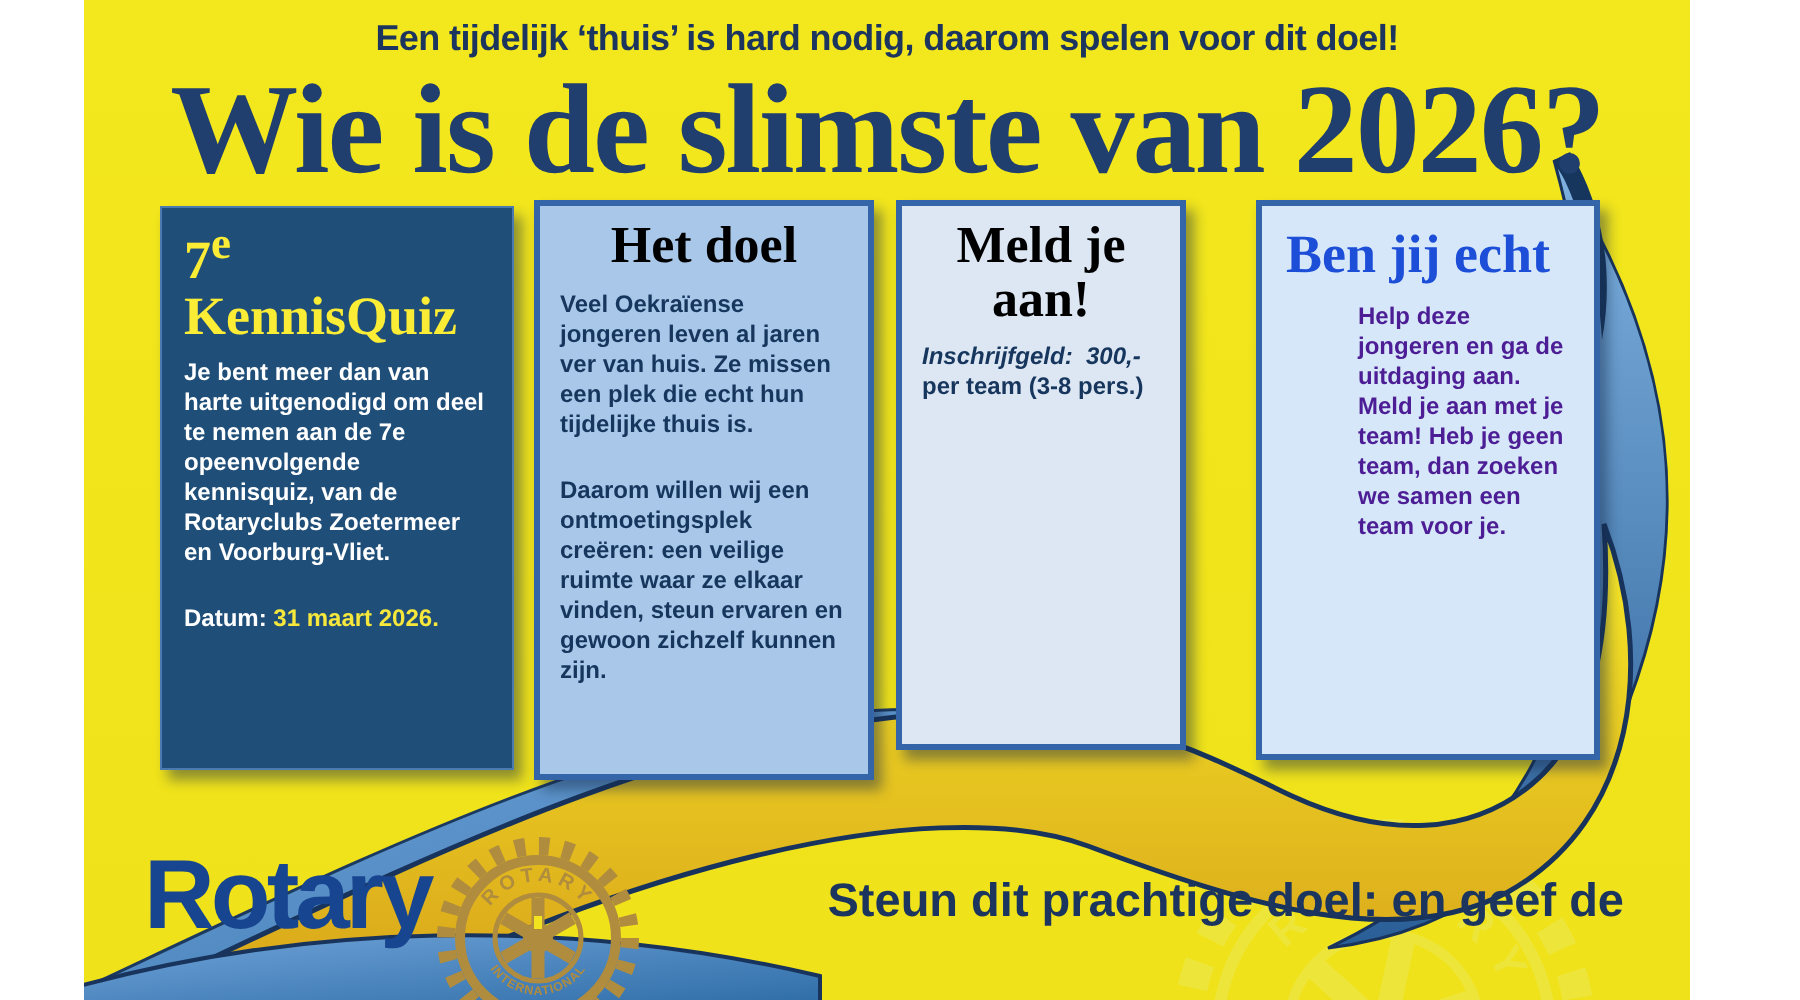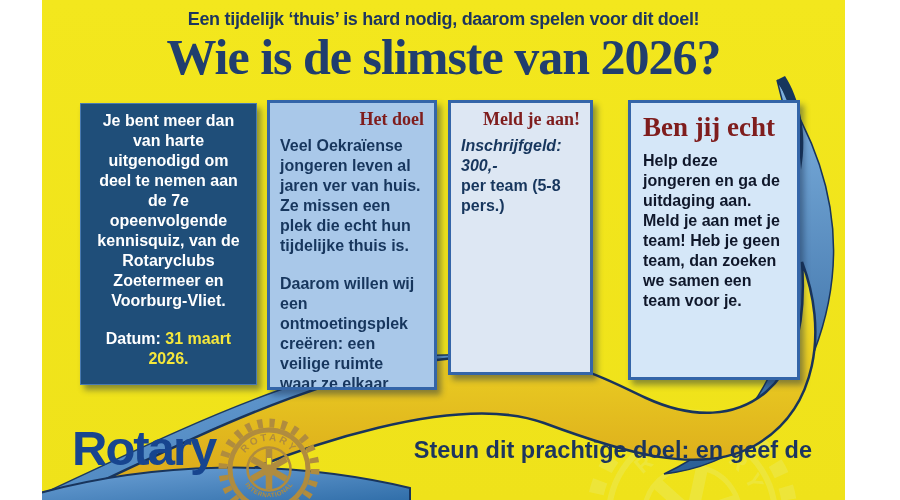--- a/index.html
+++ b/index.html
@@ -14,45 +14,45 @@
   }
   .bgart { position:absolute; left:0; top:0; width:803px; height:500px; }
 
   .tagline {
     position:absolute; top:9px; left:0; width:100%; text-align:center;
     font-size:18px; font-weight:bold; color:#1C355F; letter-spacing:-0.3px;
   }
   .headline {
     position:absolute; top:28px; left:0; width:100%; text-align:center;
     font-family:"Liberation Serif", serif; font-weight:bold;
-    font-size:50px; color:#203E6E; letter-spacing:-1px;
+    font-size:64px; color:#203E6E; letter-spacing:-1px;
   }
 
   .card { position:absolute; box-sizing:border-box; overflow:hidden;
           box-shadow:4px 5px 6px rgba(20,40,70,.45); }
   .card1 { left:38px;  top:103px; width:177px; height:282px;
            background:#1F4E79; border:1.5px solid #4a7ab0; padding:7px 11px; }
   .card2 { left:225px; top:100px; width:170px; height:290px;
            background:#A9C8E9; border:3px solid #3465A8; padding:5px 10px; }
   .card3 { left:406px; top:100px; width:145px; height:275px;
            background:#DDE7F3; border:3px solid #3465A8; padding:5px 10px; }
   .card4 { left:586px; top:100px; width:172px; height:280px;
            background:#D5E7F8; border:3px solid #3465A8; padding:7px 12px; }
 
   .title-serif { font-family:"Liberation Serif", serif; font-weight:bold; line-height:1.02; }
   .t-kennis { font-size:27px; color:#FBEC35; margin:0 0 7px; }
-  .t-purple { font-size:18px; color:#7f1d1d; text-align:right; margin:2px 0 8px; }
-  .t-purple-left { font-size:27px; color:#7f1d1d; text-align:left; margin:2px 0 9px; line-height:1.12; }
+  .t-purple { font-size:26px; color:#000000; text-align:center; margin:2px 0 8px; }
+  .t-purple-left { font-size:27px; color:#1d4ed8; text-align:left; margin:2px 0 9px; line-height:1.12; }
 
-  .body { font-size:16px; font-weight:bold; line-height:1.25; }
+  .body { font-size:12px; font-weight:bold; line-height:1.25; }
   .body p { margin:0 0 18px; }
   .body p:last-child { margin-bottom:0; }
-  .w { color:#ffffff;text-align:center; }
+  .w { color:#ffffff; }
   .nv { color:#17365D; }
-  .bk { color:#0f172a; }
+  .bk { color:#4c1d95;margin-left:36px; }
   .tight p { margin:0; }
   .hl-yellow { color:#F5E73B; }
   .pre { white-space:pre-wrap;font-style:italic; }
 
   .wordmark {
     position:absolute; left:30px; top:420px; font-size:49px; font-weight:bold;
     color:#17458F; letter-spacing:-2px;
   }
   .wheel { position:absolute; left:176px; top:418px; }
   .cta {
@@ -110,20 +110,21 @@
 
       <path fill="url(#gGold)" stroke="#18345C" stroke-width="2.5" d="M 20 500 C 168 430, 300 362, 438 356 C 516 353, 558 376, 604 398 C 652 420, 694 417, 724 392 C 754 367, 764 320, 760 262 C 786 330, 776 410, 712 446 C 656 476, 580 452, 502 423 C 420 393, 262 440, 142 500 Z"></path>
 
       <path fill="url(#gBlue2)" stroke="#18345C" stroke-width="2" d="M -6 494 C 110 462, 240 458, 368 488 L 368 502 L -6 502 Z"></path>
     </svg>
 
     <div class="tagline">Een tijdelijk ‘thuis’ is hard nodig, daarom spelen voor dit doel!</div>
     <div class="headline">Wie is de slimste van 2026?</div>
 
     <div class="card card1">
+      <div class="title-serif t-kennis"><span>7</span><sup>e</sup><span> KennisQuiz</span></div>
       <div class="body w">
         <p>Je bent meer dan van harte uitgenodigd om deel te nemen aan de 7e opeenvolgende kennisquiz, van de Rotaryclubs Zoetermeer en Voorburg-Vliet.</p>
         <div class="tight">
           <p><span>Datum: </span><span class="hl-yellow">31 maart 2026.</span></p>
 
         </div>
       </div>
     </div>
 
     <div class="card card2">
@@ -132,21 +133,21 @@
         <p>Veel Oekraïense jongeren leven al jaren ver van huis. Ze missen een plek die echt hun tijdelijke thuis is.</p>
         <p>Daarom willen wij een ontmoetingsplek creëren: een veilige ruimte waar ze elkaar vinden, steun ervaren en gewoon zichzelf kunnen zijn.</p>
       </div>
     </div>
 
     <div class="card card3">
       <div class="title-serif t-purple">Meld je aan!</div>
       <div class="body nv">
         <div class="tight">
           <p class="pre">Inschrijfgeld:  300,-</p>
-          <p>per team (5-8 pers.)</p>
+          <p>per team (3-8 pers.)</p>
         </div>
 
       </div>
     </div>
 
     <div class="card card4">
       <div class="title-serif t-purple-left">
         <div>Ben jij echt</div>
       </div>
       <div class="body bk">

